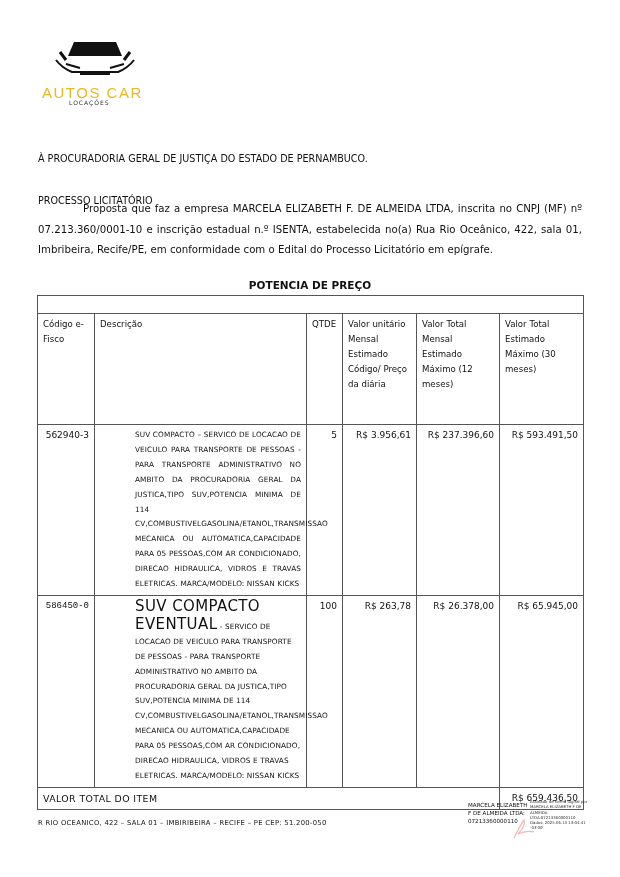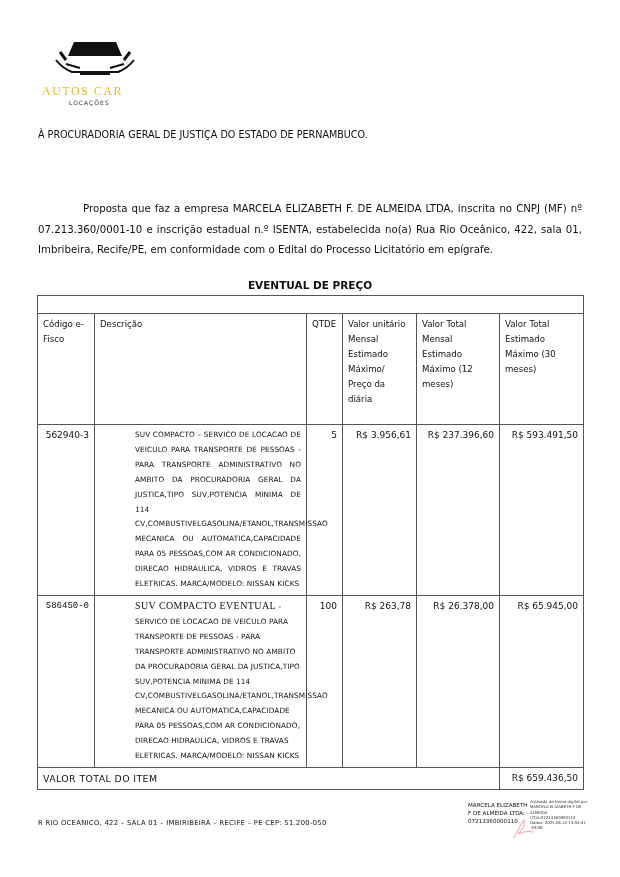--- a/index.html
+++ b/index.html
@@ -1,37 +1,37 @@
 <!DOCTYPE html>
 <html><head>
 <meta charset="utf-8">
 <style>
   html, body { margin: 0; padding: 0; background: #ffffff; }
   body { width: 620px; height: 877px; position: relative; overflow: hidden;
          font-family: "DejaVu Sans", sans-serif; color: #111; }
   .logo { position: absolute; left: 40px; top: 38px; width: 110px; height: 70px; }
   .logo svg { display: block; margin-left: 12px; }
   .logo-title { position: absolute; left: 2px; top: 46px; color: #e8b923;
-                font-size: 12px; letter-spacing: 1.5px; font-family: Liberation Serif, serif; }
+                font-size: 15px; letter-spacing: 1.5px; font-family: Liberation Sans, sans-serif; }
   .logo-sub { position: absolute; left: 29px; top: 61px; font-size: 6px; letter-spacing: 1px; color: #333; }
 
   .header { position: absolute; left: 38px; top: 126px; font-size: 9.6px; line-height: 18px; }
-  .header div { white-space: nowrap; }
+  .header div { white-space: nowrap; margin-top: 24px; }
 
   .intro { position: absolute; left: 38px; top: 199px; width: 544px; font-size: 10.2px; line-height: 20.5px;
            text-align: justify; text-indent: 45px; }
 
   .table-title { position: absolute; left: 38px; top: 279px; width: 544px; text-align: center;
                  font-weight: bold; font-size: 10.5px; }
 
   table { position: absolute; left: 37px; top: 295px; width: 546px; border-collapse: collapse;
           font-size: 8.6px; table-layout: fixed; }
   td { border: 1px solid #555; vertical-align: top; padding: 3px 5px; line-height: 15px; }
   td.desc { font-size: 7.3px; line-height: 14.9px; text-align: justify; letter-spacing: 0.1px; padding-left: 40px; }
-  td.desc .lead { font-size: 10px; letter-spacing: 0.4px; font-family: Liberation Serif, serif; }
+  td.desc .lead { font-size: 15px; letter-spacing: 0.4px; }
   tr.blank td { height: 13px; padding: 2px; }
   tr.head td { height: 104px; }
   .val { font-size: 9px; white-space: nowrap; text-align: right; }
 
   .footer { position: absolute; left: 38px; top: 819px; font-size: 6.8px; line-height: 9.5px; letter-spacing: 0.3px; }
   .sig { position: absolute; left: 468px; top: 801px; font-size: 5.6px; line-height: 8px; width: 60px; }
   .sig2 { position: absolute; left: 530px; top: 799px; font-size: 3.9px; line-height: 5.3px; width: 60px; color: #333; }
   .sig-mark { position: absolute; left: 512px; top: 818px; }
 </style>
 </head>
@@ -44,44 +44,45 @@
     <path d="M4 22 Q10 30 20 34 L66 34 Q76 30 82 22" stroke="#111" stroke-width="2" fill="none"></path>
     <path d="M14 26 L28 30 M72 26 L58 30" stroke="#111" stroke-width="2"></path>
     <path d="M28 36 L58 36" stroke="#111" stroke-width="2"></path>
   </svg>
   <div class="logo-title">AUTOS CAR</div>
   <div class="logo-sub">LOCAÇÕES</div>
 </div>
 
 <div class="header">
   <div>À PROCURADORIA GERAL DE JUSTIÇA DO ESTADO DE PERNAMBUCO.</div>
+  <div>PROCESSO LICITATÓRIO</div>
 </div>
 
 <div class="intro">Proposta que faz a empresa MARCELA ELIZABETH F. DE ALMEIDA LTDA, inscrita no CNPJ (MF) nº 07.213.360/0001-10 e inscrição estadual n.º ISENTA, estabelecida no(a) Rua Rio Oceânico, 422, sala 01, Imbribeira, Recife/PE, em conformidade com o Edital do Processo Licitatório em epígrafe.</div>
 
-<div class="table-title">EVENTUAL DE PREÇO</div>
+<div class="table-title">POTENCIA DE PREÇO</div>
 
 <table>
   <colgroup>
     <col style="width:57px">
       <col style="width:212px">
       <col style="width:36px">
     <col style="width:74px">
       <col style="width:83px">
       <col style="width:84px">
   </colgroup>
   <tbody>
       <tr class="blank">
         <td colspan="6"></td>
       </tr>
   <tr class="head">
     <td>Código e-Fisco</td>
     <td>Descrição</td>
     <td>QTDE</td>
-    <td>Valor unitário Mensal Estimado Máximo/ Preço da diária</td>
+    <td>Valor unitário Mensal Estimado Código/ Preço da diária</td>
     <td>Valor Total Mensal Estimado Máximo (12 meses)</td>
     <td>Valor Total Estimado Máximo (30 meses)</td>
   </tr>
   <tr>
     <td class="val" style="white-space:normal;word-break:break-all;">562940-3</td>
     <td class="desc">SUV COMPACTO – SERVICO DE LOCACAO DE VEICULO PARA TRANSPORTE DE PESSOAS - PARA TRANSPORTE ADMINISTRATIVO NO AMBITO DA PROCURADORIA GERAL DA JUSTICA,TIPO SUV,POTENCIA MINIMA DE 114 CV,COMBUSTIVELGASOLINA/ETANOL,TRANSMISSAO MECANICA OU AUTOMATICA,CAPACIDADE PARA 05 PESSOAS,COM AR CONDICIONADO, DIRECAO HIDRAULICA, VIDROS E TRAVAS ELETRICAS. MARCA/MODELO: NISSAN KICKS</td>
     <td class="val">5</td>
     <td class="val">R$ 3.956,61</td>
     <td class="val">R$ 237.396,60</td>
     <td class="val">R$ 593.491,50</td>

